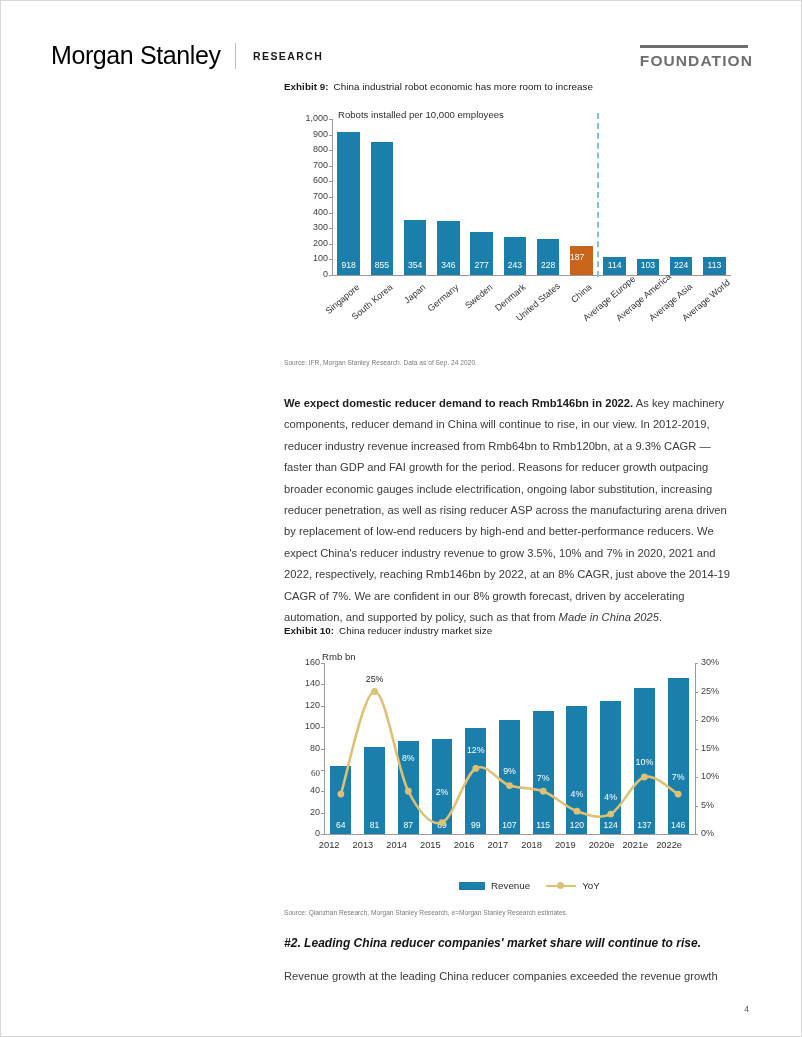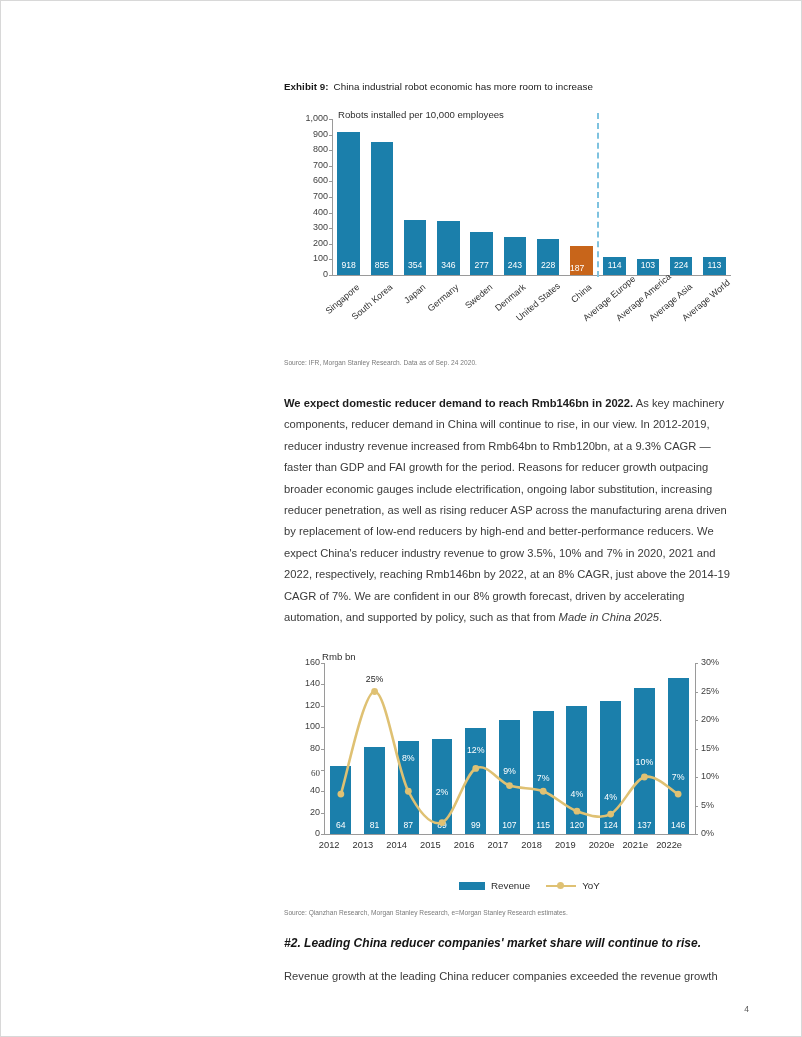--- a/index.html
+++ b/index.html
@@ -187,20 +187,29 @@
     width: 7px; height: 7px; border-radius: 50%;
     background: #dfc173;
   }
   svg.overlay { position: absolute; left: 0; top: 0; overflow: visible; }
 </style>
 </head>
 <body>
 
 <div class="page">
 
+  <div class="hdr">
+    <div class="ms-logo">Morgan Stanley</div>
+    <div class="hdr-divider"></div>
+    <div class="hdr-research">RESEARCH</div>
+    <div class="foundation">
+      <div class="rule"></div>
+      <div class="word">FOUNDATION</div>
+    </div>
+  </div>
 
   <div class="col" style="top:80px;">
     <div class="exhibit-title">
       <b>Exhibit 9:</b><span class="sep"></span><span>China industrial robot economic has more room to increase</span>
     </div>
   </div>
 
   <div class="chart" id="chart9" style="position:absolute; left:283px; top:104px; width:455px; height:250px;">
     <div class="plot-title" id="c9-title" style="left:54px; top:4px;">Robots installed per 10,000 employees</div>
   <div class="axis-line" style="left: 48px; top: 14px; width: 1px; height: 156px;"></div>
@@ -242,21 +251,21 @@
       <div class="bar" style="left: 186.32px; top: 126.788px; width: 22.61px; height: 43.212px;"></div>
       <div class="bar-val" style="left: 186.32px; top: 155px; width: 22.61px;">277</div>
       <div class="cat-lbl" style="left: 151.625px; top: 177px; width: 52px;">Sweden</div>
       <div class="bar" style="left: 219.57px; top: 132.092px; width: 22.61px; height: 37.908px;"></div>
       <div class="bar-val" style="left: 219.57px; top: 155px; width: 22.61px;">243</div>
       <div class="cat-lbl" style="left: 184.875px; top: 177px; width: 52px;">Denmark</div>
       <div class="bar" style="left: 252.82px; top: 134.432px; width: 22.61px; height: 35.568px;"></div>
       <div class="bar-val" style="left: 252.82px; top: 155px; width: 22.61px;">228</div>
       <div class="cat-lbl" style="left: 218.125px; top: 177px; width: 52px;">United States</div>
       <div class="bar hl" style="left: 286.07px; top: 140.828px; width: 22.61px; height: 29.172px;"></div>
-      <div class="bar-val" style="left: 286.07px; top: 158px; width: 14px;">187</div>
+      <div class="bar-val" style="left: 286.07px; top: 147px; width: 14px;">187</div>
       <div class="cat-lbl" style="left: 251.375px; top: 177px; width: 52px;">China</div>
       <div class="bar" style="left: 319.32px; top: 152.216px; width: 22.61px; height: 17.784px;"></div>
       <div class="bar-val" style="left: 319.32px; top: 155px; width: 22.61px;">114</div>
       <div class="cat-lbl" style="left: 284.625px; top: 177px; width: 52px;">Average Europe</div>
       <div class="bar" style="left: 352.57px; top: 153.932px; width: 22.61px; height: 16.068px;"></div>
       <div class="bar-val" style="left: 352.57px; top: 155px; width: 22.61px;">103</div>
       <div class="cat-lbl" style="left: 317.875px; top: 177px; width: 52px;">Average America</div>
       <div class="bar" style="left: 385.82px; top: 151.592px; width: 22.61px; height: 18.408px;"></div>
       <div class="bar-val" style="left: 385.82px; top: 155px; width: 22.61px;">224</div>
       <div class="cat-lbl" style="left: 351.125px; top: 177px; width: 52px;">Average Asia</div>
@@ -267,20 +276,25 @@
     </div>
 
   <div class="col" style="top:358px;">
     <div class="source">Source: IFR, Morgan Stanley Research. Data as of Sep. 24 2020.</div>
   </div>
 
   <div class="col" style="top:392px;">
     <p class="body"><b>We expect domestic reducer demand to reach Rmb146bn in 2022.</b><span> As key machinery components, reducer demand in China will continue to rise, in our view. In 2012-2019, reducer industry revenue increased from Rmb64bn to Rmb120bn, at a 9.3% CAGR — faster than GDP and FAI growth for the period. Reasons for reducer growth outpacing broader economic gauges include electrification, ongoing labor substitution, increasing reducer penetration, as well as rising reducer ASP across the manufacturing arena driven by replacement of low-end reducers by high-end and better-performance reducers. We expect China's reducer industry revenue to grow 3.5%, 10% and 7% in 2020, 2021 and 2022, respectively, reaching Rmb146bn by 2022, at an 8% CAGR, just above the 2014-19 CAGR of 7%. We are confident in our 8% growth forecast, driven by accelerating automation, and supported by policy, such as that from </span><i>Made in China 2025</i><span>.</span></p>
   </div>
 
+  <div class="col" style="top:624px;">
+    <div class="exhibit-title">
+      <b>Exhibit 10:</b><span class="sep"></span><span>China reducer industry market size</span>
+    </div>
+  </div>
 
   <div class="chart" id="chart10" style="position:absolute; left:283px; top:646px; width:455px; height:255px;">
     <div class="plot-title" id="c10-title" style="left:38px; top:4px;">Rmb bn</div>
     <div class="legend" id="c10-legend" style="left:175px; top:233px;">
       <div class="item">
         <span class="swatch-bar"></span>
         <span>Revenue</span>
       </div>
       <div class="item">
         <span class="swatch-line">

